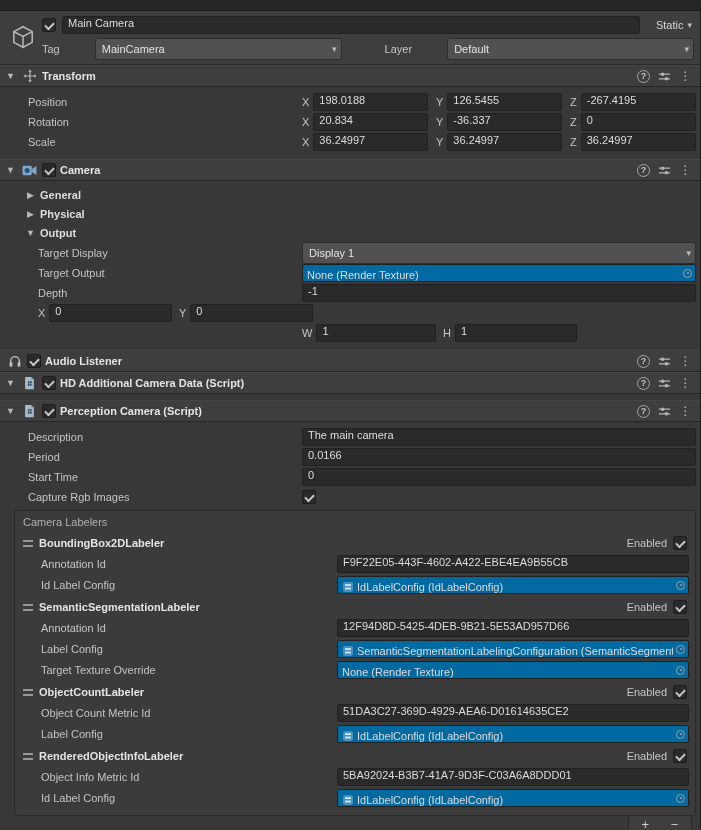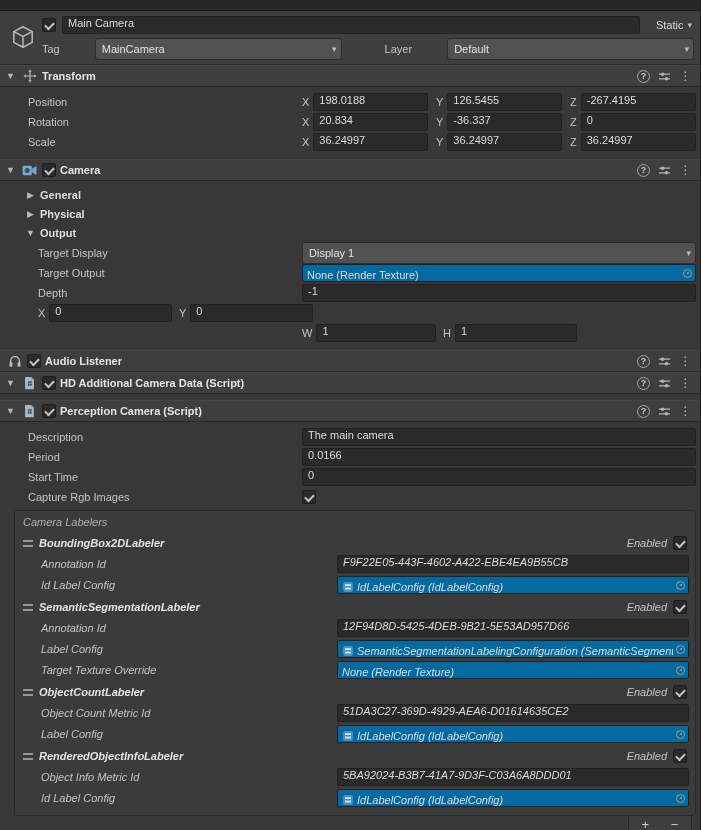--- a/index.html
+++ b/index.html
@@ -66,21 +66,21 @@
   .prop-value { flex: 1; display: flex; align-items: center; min-width: 0; }
   .axis-group { flex: 1; display: flex; align-items: center; gap: 4px; min-width: 0; }
   .axis-group + .axis-group { margin-left: 8px; }
   .axis-label { color: #c4c4c4; flex-shrink: 0; }
   .vp-group { width: 134px; flex: none; display: flex; align-items: center; gap: 4px; margin-right: 7px; }
   .foldrow { display: flex; align-items: center; height: 18px; margin: 1px 0; padding-left: 24px; gap: 3px; }
   .foldrow .fr-label { font-weight: bold; color: #dedede; }
 
   
   .labelers-box { margin: 4px 4px 0 14px; background: #3b3b3b; border: 1px solid #292929; border-radius: 3px;
-                  padding: 2px 2px 5px 2px; font-style: italic; }
+                  padding: 2px 2px 5px 2px; }
   .box-title { color: #b0b0b0; padding: 3px 4px 2px 6px; }
   .lab-head { display: flex; align-items: center; height: 18px; margin: 4px 2px 1px 2px; padding: 0 4px; gap: 6px; }
   .drag-handle { width: 10px; height: 7px; border-top: 2px solid #989898; border-bottom: 2px solid #989898; flex-shrink: 0; }
   .lab-name { font-weight: bold; color: #e4e4e4; white-space: nowrap; }
   .enabled-label { color: #c4c4c4; padding-left: 33px; }
   .lab-row { display: flex; align-items: center; height: 18px; margin: 3px 4px 3px 0; padding-left: 24px; }
   .lab-row .prop-label { width: 296px; flex-shrink: 0; color: #c4c4c4; white-space: nowrap; overflow: hidden; }
   .aicon { width: 12px; height: 12px; margin-right: 3px; flex-shrink: 0; }
 
   .list-footer { display: flex; justify-content: flex-end; padding-right: 8px; }

